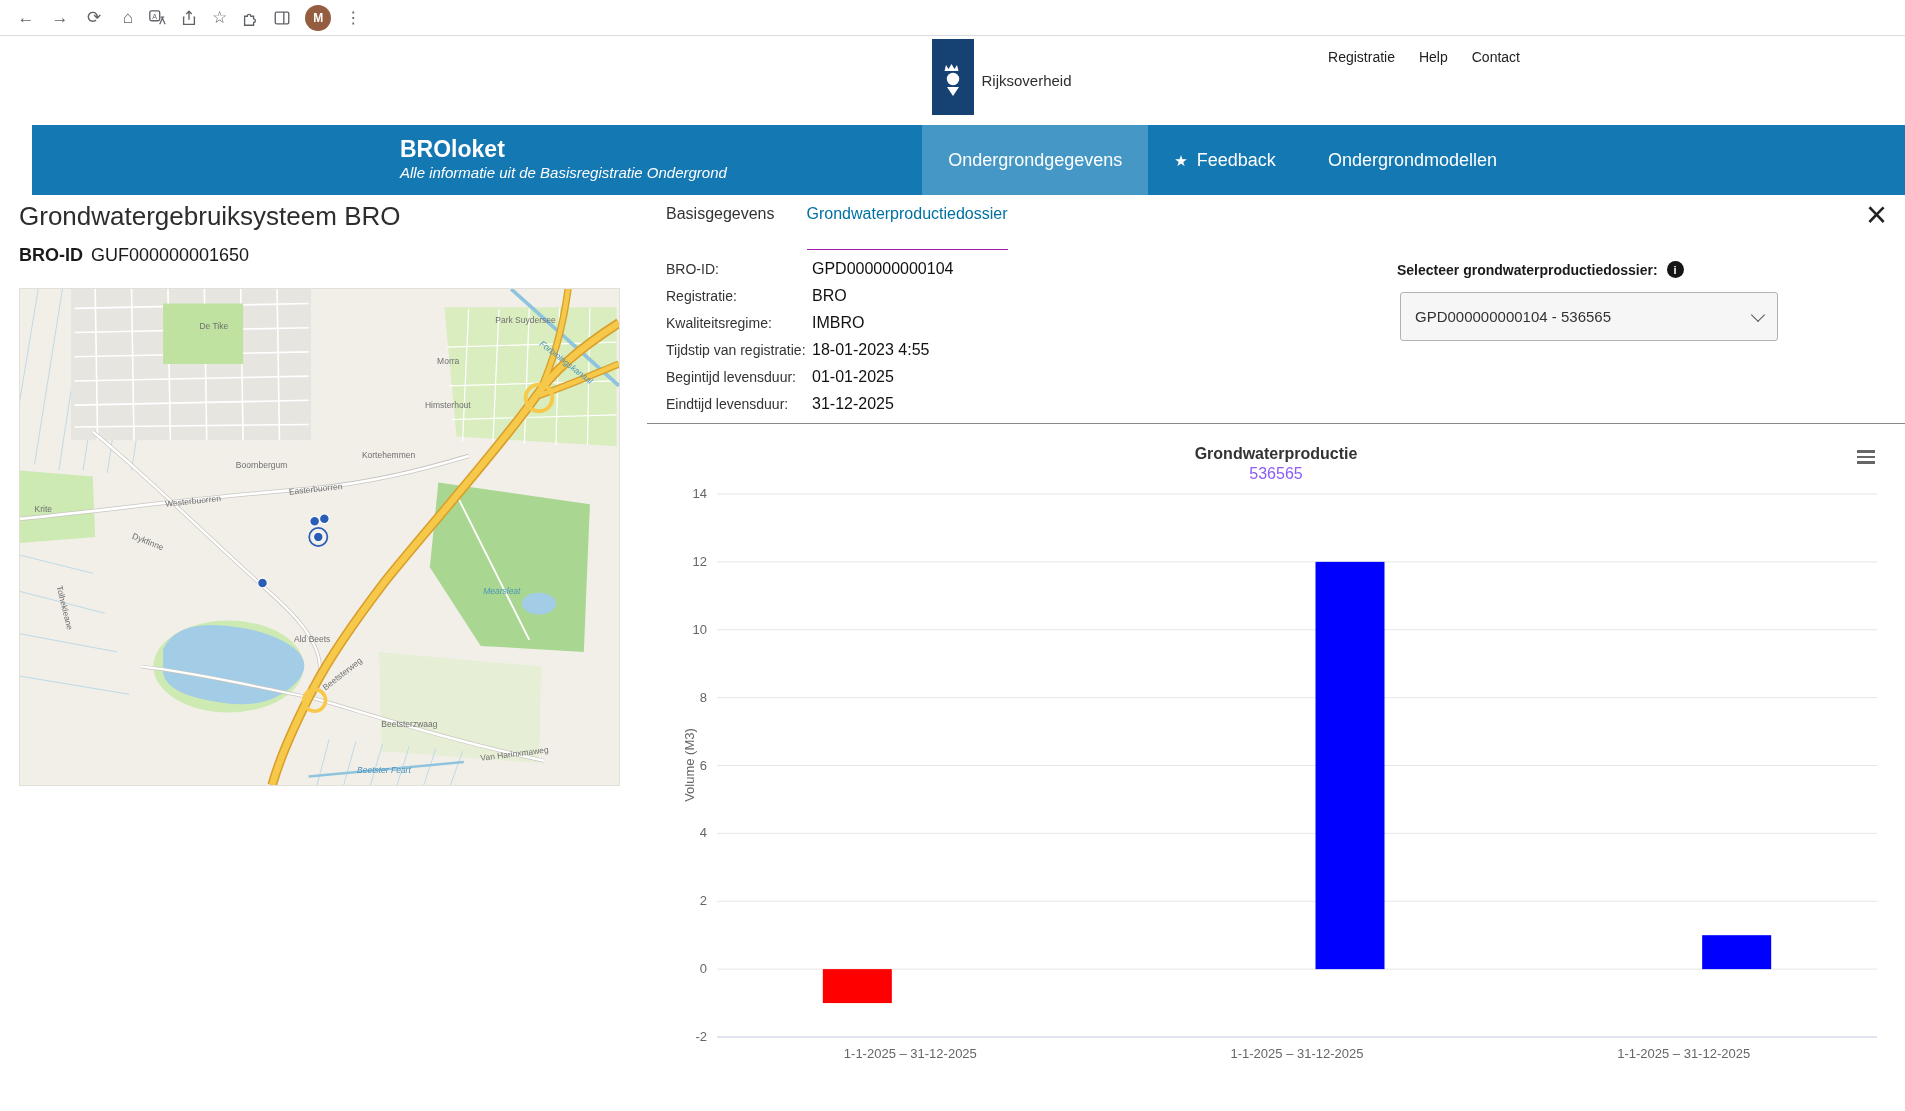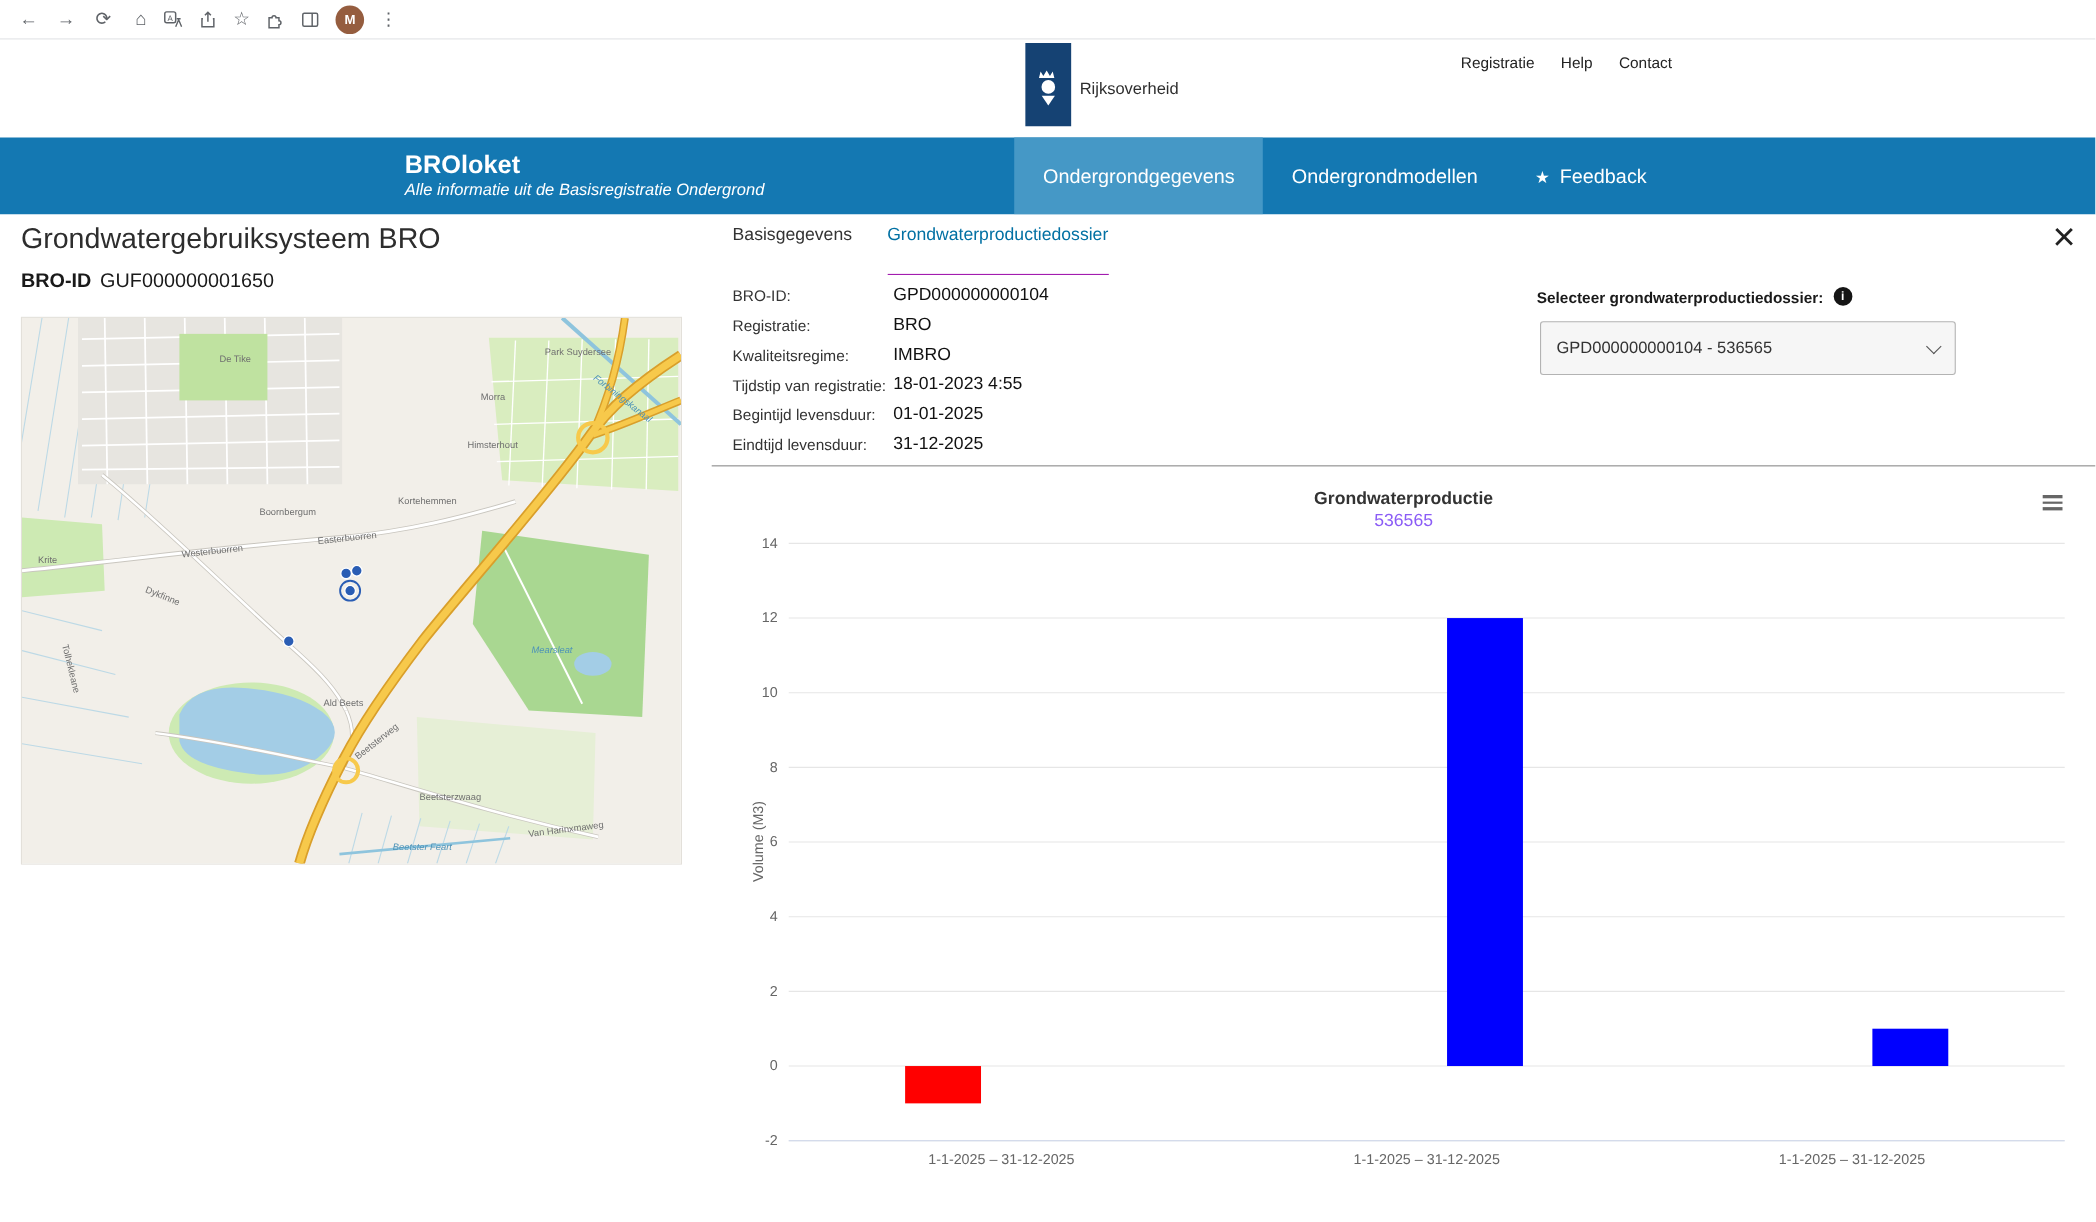--- a/index.html
+++ b/index.html
@@ -18,21 +18,21 @@
   .avatar{width:26px;height:26px;border-radius:50%;background:#955d3f;color:#fff;font-size:12px;font-weight:bold;
     display:flex;align-items:center;justify-content:center;}
   .dots{color:#5f6368;font-size:16px;}
   
   .site-header{position:relative;height:89px;background:#fff;}
   .logo-ribbon{position:absolute;left:calc(50% - 21px);top:3px;width:42px;height:76px;}
   .logo-text{position:absolute;left:calc(50% + 29px);top:36px;font-size:15px;color:#2e2e2e;}
   .header-links{position:absolute;top:13px;right:385px;display:flex;gap:24px;}
   .header-links a{font-size:14px;color:#222;text-decoration:none;cursor:pointer;}
   
-  .navbar{position:relative;height:70px;background:#1478b2;color:#fff;}
+  .navbar{position:relative;height:70px;background:#1478b2;color:#fff;margin-left:32px;}
   .brand{position:absolute;left:368px;top:11px;}
   .brand-title{font-size:23px;font-weight:bold;line-height:26px;}
   .brand-tagline{font-size:15px;font-style:italic;line-height:22px;}
   .nav-items{position:absolute;right:382px;top:0;height:60px;display:flex;}
   .nav-item{height:70px;line-height:70px;padding:0 26px;font-size:18px;color:#fff;cursor:pointer;white-space:nowrap;}
   .nav-item.active{background:#4598c6;}
   .nav-star{font-size:15px;margin-right:9px;}
   
   .content{position:relative;height:916px;background:#fff;}
   .page-title{position:absolute;left:19px;top:6px;margin:0;font-size:26px;font-weight:400;color:#2d2d2d;}
@@ -130,22 +130,22 @@
   </div>
 </div>
 
 <div class="navbar">
   <div class="brand">
     <div class="brand-title">BROloket</div>
     <div class="brand-tagline">Alle informatie uit de Basisregistratie Ondergrond</div>
   </div>
   <div class="nav-items">
     <div class="nav-item active">Ondergrondgegevens</div>
+    <div class="nav-item"><span class="nav-star">★</span><span>Feedback</span></div>
     <div class="nav-item">Ondergrondmodellen</div>
-    <div class="nav-item"><span class="nav-star">★</span><span>Feedback</span></div>
   </div>
 </div>
 
 <div class="content">
   <h1 class="page-title">Grondwatergebruiksysteem BRO</h1>
   <div class="bro-line">
     <span class="bro-label">BRO-ID</span><span>GUF000000001650</span>
   </div>
 
   <div class="map">

